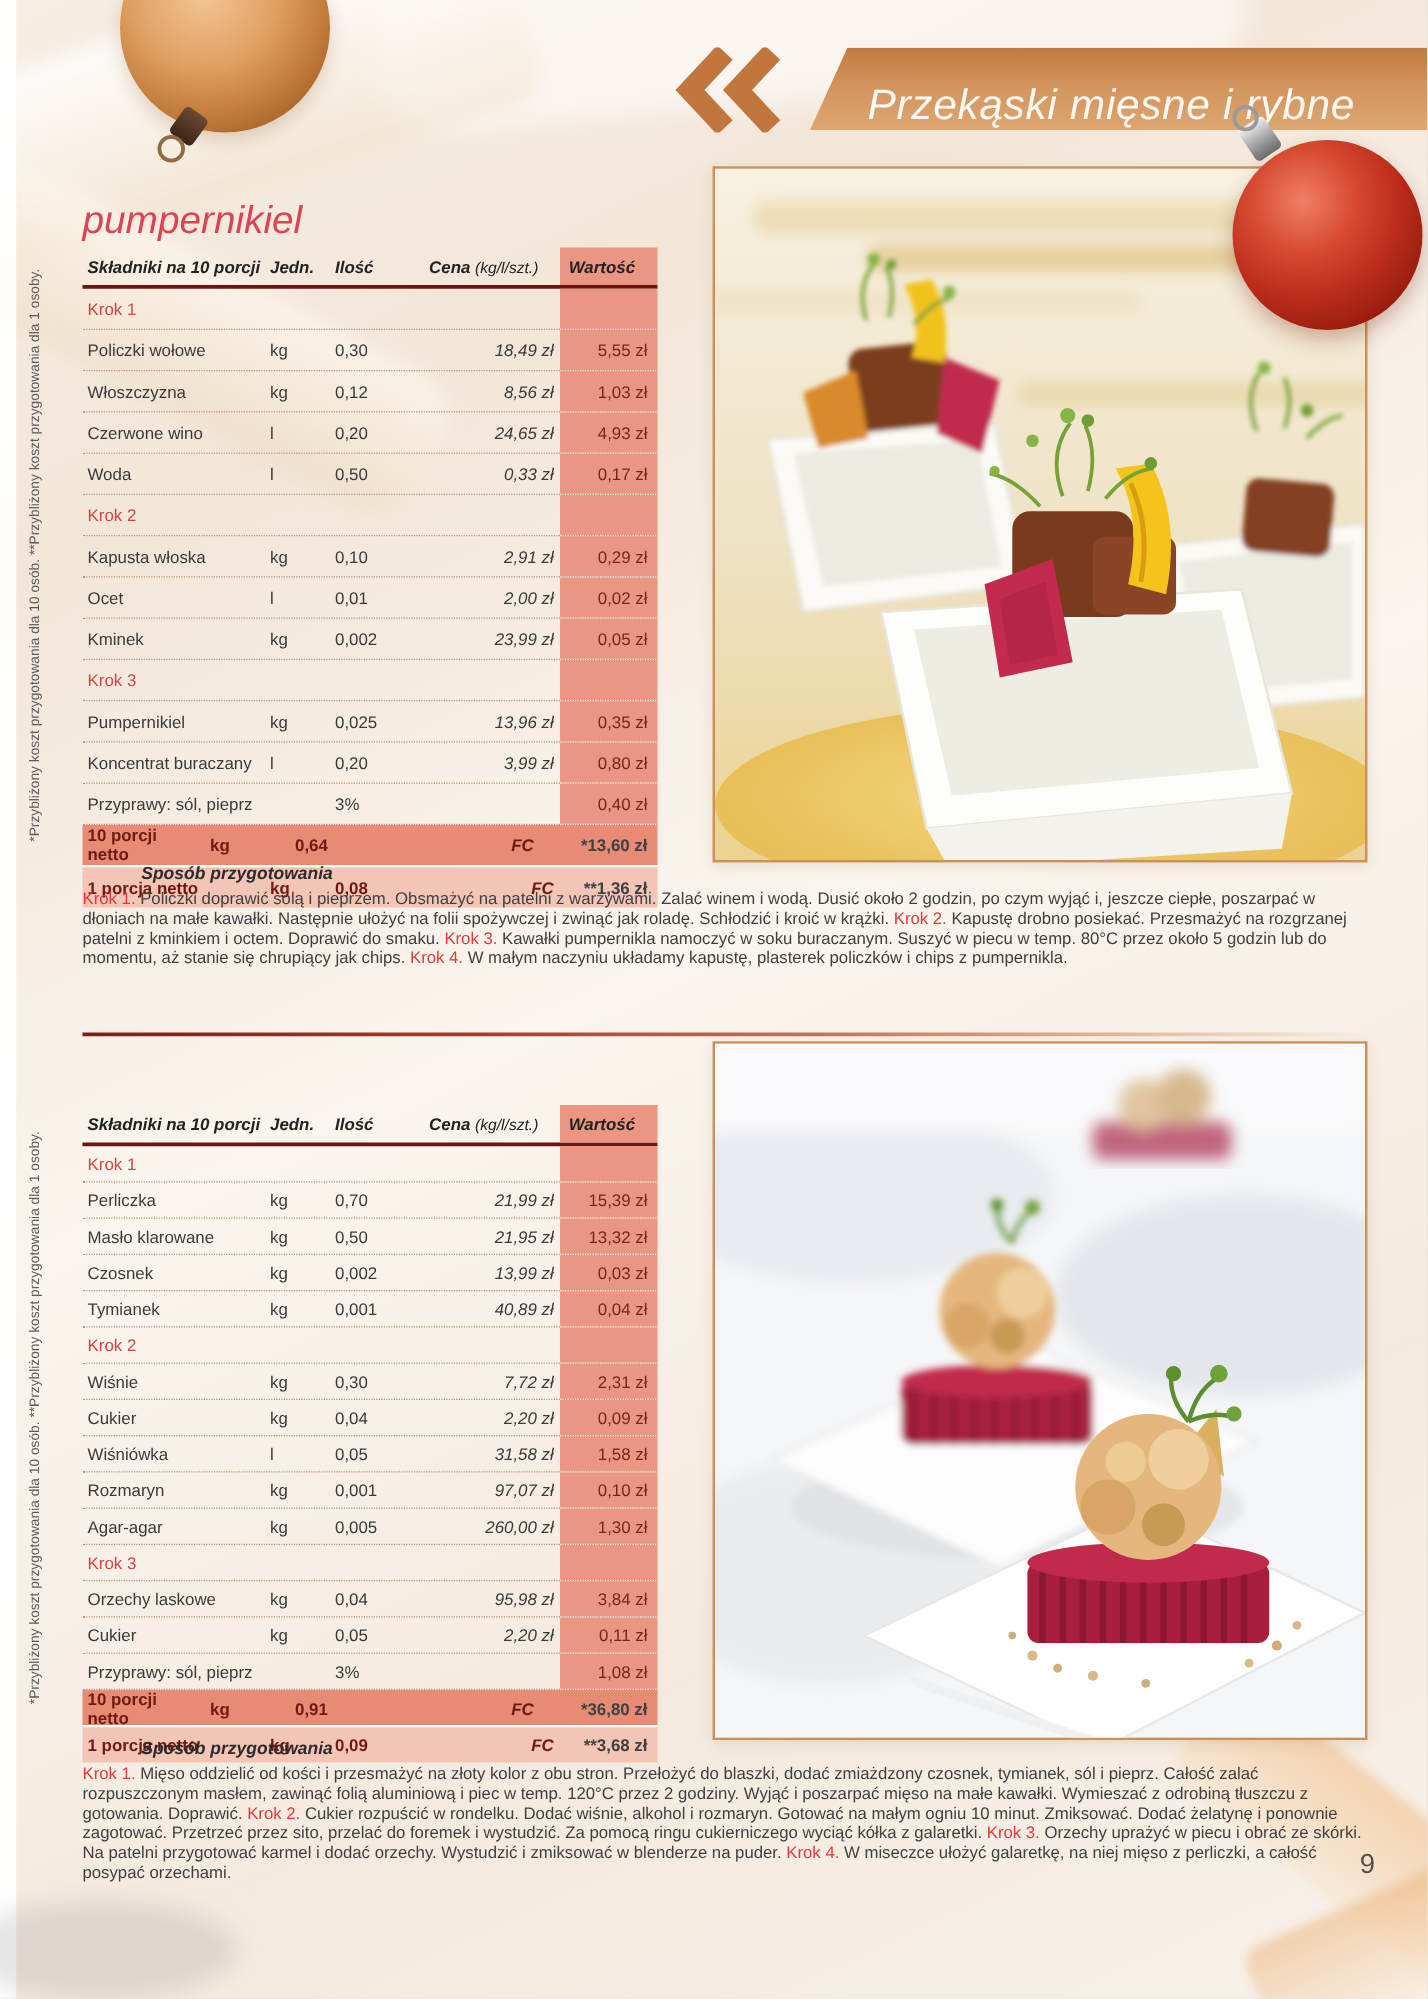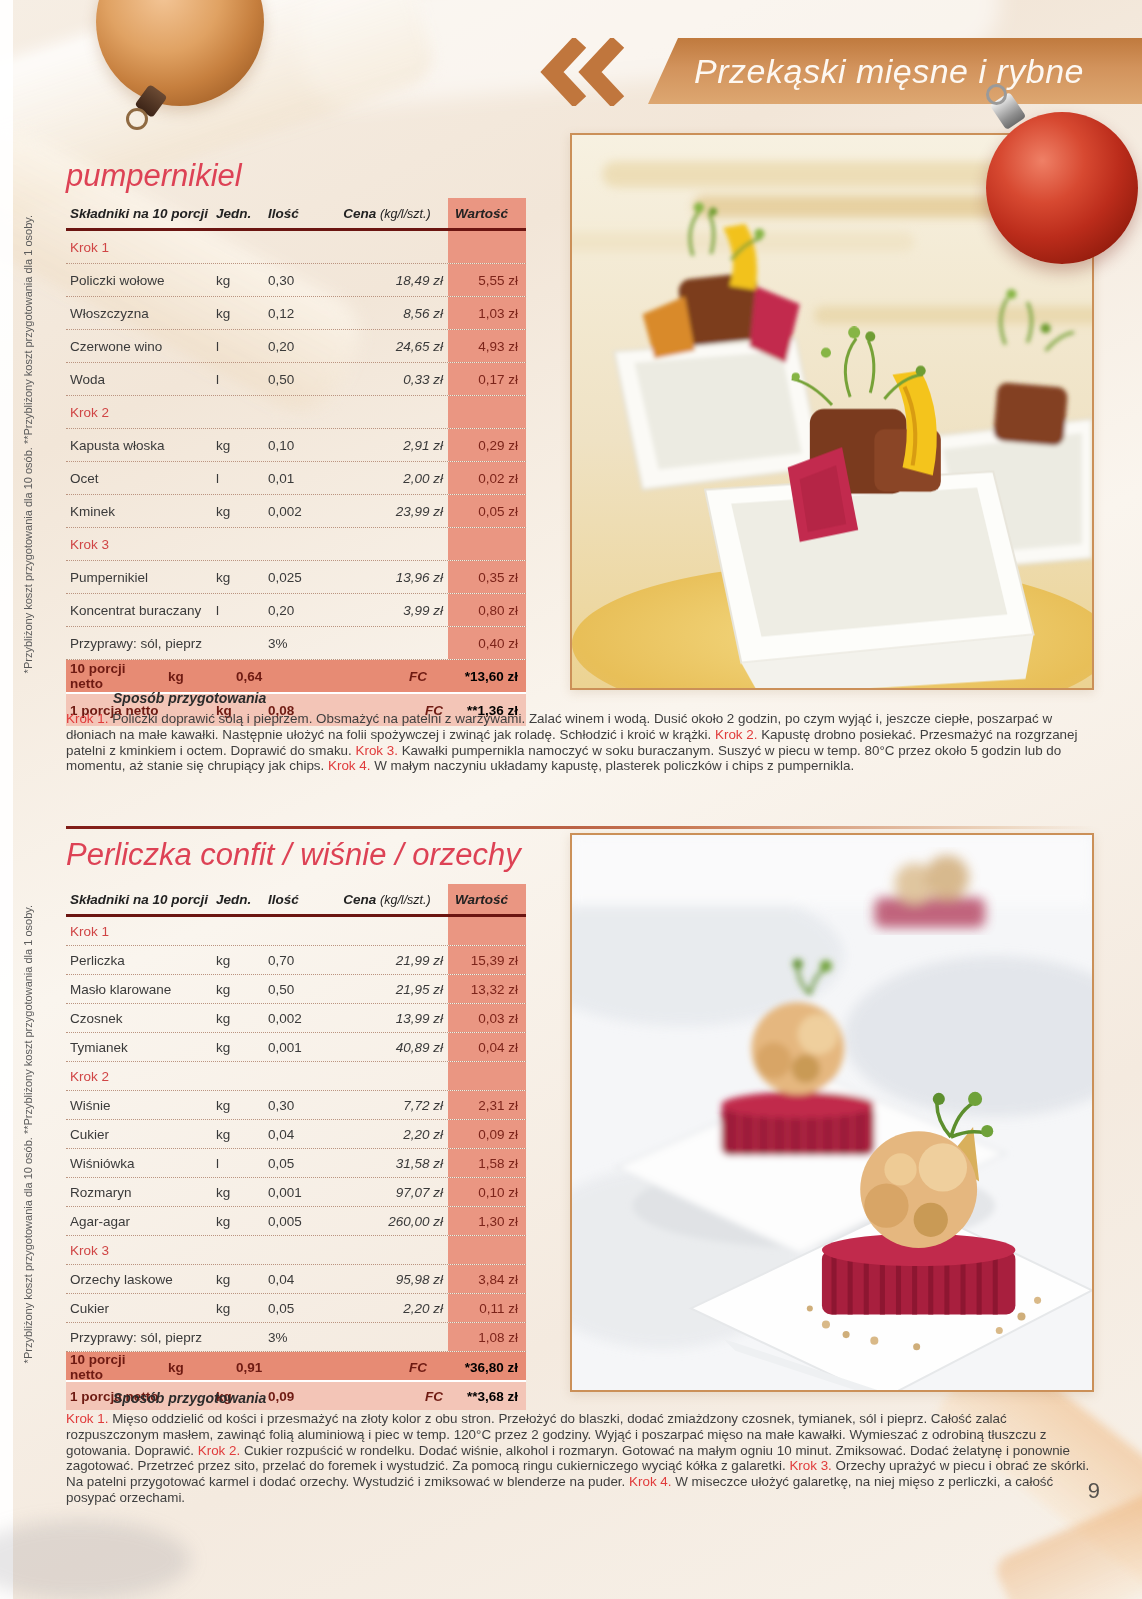--- a/index.html
+++ b/index.html
@@ -35,21 +35,21 @@
     box-shadow:0 8px 16px rgba(120,30,15,.3);}
   .ball-red-cap{left:996px;top:96px;width:24px;height:30px;transform:rotate(-34deg);z-index:7;
     background:linear-gradient(180deg,#f2f2f2,#8f8f8f 70%,#6c6c6c);border-radius:4px;}
   .ball-red-ring{left:986px;top:84px;width:15px;height:15px;border-radius:50%;z-index:7;
     border:3px solid #9a9a9a;}
   
   .banner-chevrons{position:absolute;left:540px;top:38px;width:104px;height:68px;}
   .banner-bar{position:absolute;left:648px;top:38px;right:0;height:66px;
     background:linear-gradient(180deg,#c07a3e 0%,#d2935c 45%,#dda771 100%);
     clip-path:polygon(30px 0,100% 0,100% 100%,0 100%);
-    display:flex;align-items:center;justify-content:flex-end;padding-right:58px;box-sizing:border-box;}
+    display:flex;align-items:flex-end;justify-content:flex-end;padding-right:58px;box-sizing:border-box;}
   .banner-text{font-style:italic;font-size:34px;color:#fdf8f2;letter-spacing:.5px;}
   
   .title{position:absolute;color:#dd4255;font-style:italic;font-size:31px;line-height:37px;}
   .r1-title{left:66px;top:120px;width:520px;}
   .r2-title{left:66px;top:836px;width:540px;}
   
   .itable{position:absolute;left:66px;width:460px;font-size:13.5px;color:#3a3a3a;}
   .t1{top:198px;--rh:32px;}
   .t2{top:884px;--rh:28px;}
   .thead{display:grid;grid-template-columns:1fr 50px 72px 116px 78px;height:30px;align-items:center;
@@ -60,21 +60,21 @@
   .c-unit{padding-left:6px;}
   .c-qty{padding-left:8px;}
   .c-price{text-align:right;padding-right:5px;font-style:italic;}
   .c-val{height:100%;display:flex;align-items:center;justify-content:flex-end;
     padding-right:8px;box-sizing:border-box;background:#ea9682;color:#7c241a;}
   .h-val{height:100%;display:flex;align-items:center;padding-left:7px;box-sizing:border-box;background:#ea9682;}
   .h-price{text-align:center;padding-right:6px;white-space:nowrap;}
   .h-price .note{font-weight:400;font-size:12.5px;}
   .step-row .c-name{color:#d04545;}
   .sum-row{border-bottom:none;font-weight:700;color:#6e1a12;}
-  .sum-row .c-val{background:transparent;color:#000000;}
+  .sum-row .c-val{background:transparent;color:#404040;}
   .sum-dark{background:#e78b74;border-bottom:2px solid #fff;gap:16px;}
   .sum-light{background:#f3c5b7;}
   
   .photo{position:absolute;left:570px;width:520px;border:2px solid #cb9058;background:#fff;
     box-shadow:0 3px 10px rgba(160,120,80,.18);}
   .photo1{top:133px;height:553px;}
   .photo2{top:833px;height:555px;}
   .photo svg{display:block;width:100%;height:100%;}
   
   .prep{position:absolute;left:66px;width:1026px;}
@@ -320,23 +320,20 @@
   <div class="deco ball-red-cap"></div>
   <div class="deco ball-red-ring"></div>
 
   <div class="prep p1">
     <p class="prep-h">Sposób przygotowania</p>
     <p class="prep-text"><span class="krok-marker">Krok 1. </span>Policzki doprawić solą i pieprzem. Obsmażyć na patelni z warzywami. Zalać winem i wodą. Dusić około 2 godzin, po czym wyjąć i, jeszcze ciepłe, poszarpać w dłoniach na małe kawałki. Następnie ułożyć na folii spożywczej i zwinąć jak roladę. Schłodzić i kroić w krążki. <span class="krok-marker">Krok 2. </span>Kapustę drobno posiekać. Przesmażyć na rozgrzanej patelni z kminkiem i octem. Doprawić do smaku. <span class="krok-marker">Krok 3. </span>Kawałki pumpernikla namoczyć w soku buraczanym. Suszyć w piecu w temp. 80°C przez około 5 godzin lub do momentu, aż stanie się chrupiący jak chips. <span class="krok-marker">Krok 4. </span>W małym naczyniu układamy kapustę, plasterek policzków i chips z pumpernikla. </p>
   </div>
 
   <div class="divider"></div>
 
-  <div class="title r2-title">
-    <span>Perliczka confit / wiśnie / orzechy</span>
-  </div>
 
   <div class="itable t2">
     <div class="thead">
       <div class="c-name">Składniki na 10 porcji</div>
       <div class="c-unit">Jedn.</div>
       <div class="c-qty">Ilość</div>
       <div class="h-price"><b>Cena</b> <span class="note">(kg/l/szt.)</span></div>
       <div class="h-val">Wartość</div>
     </div>
     <div class="tbody">

